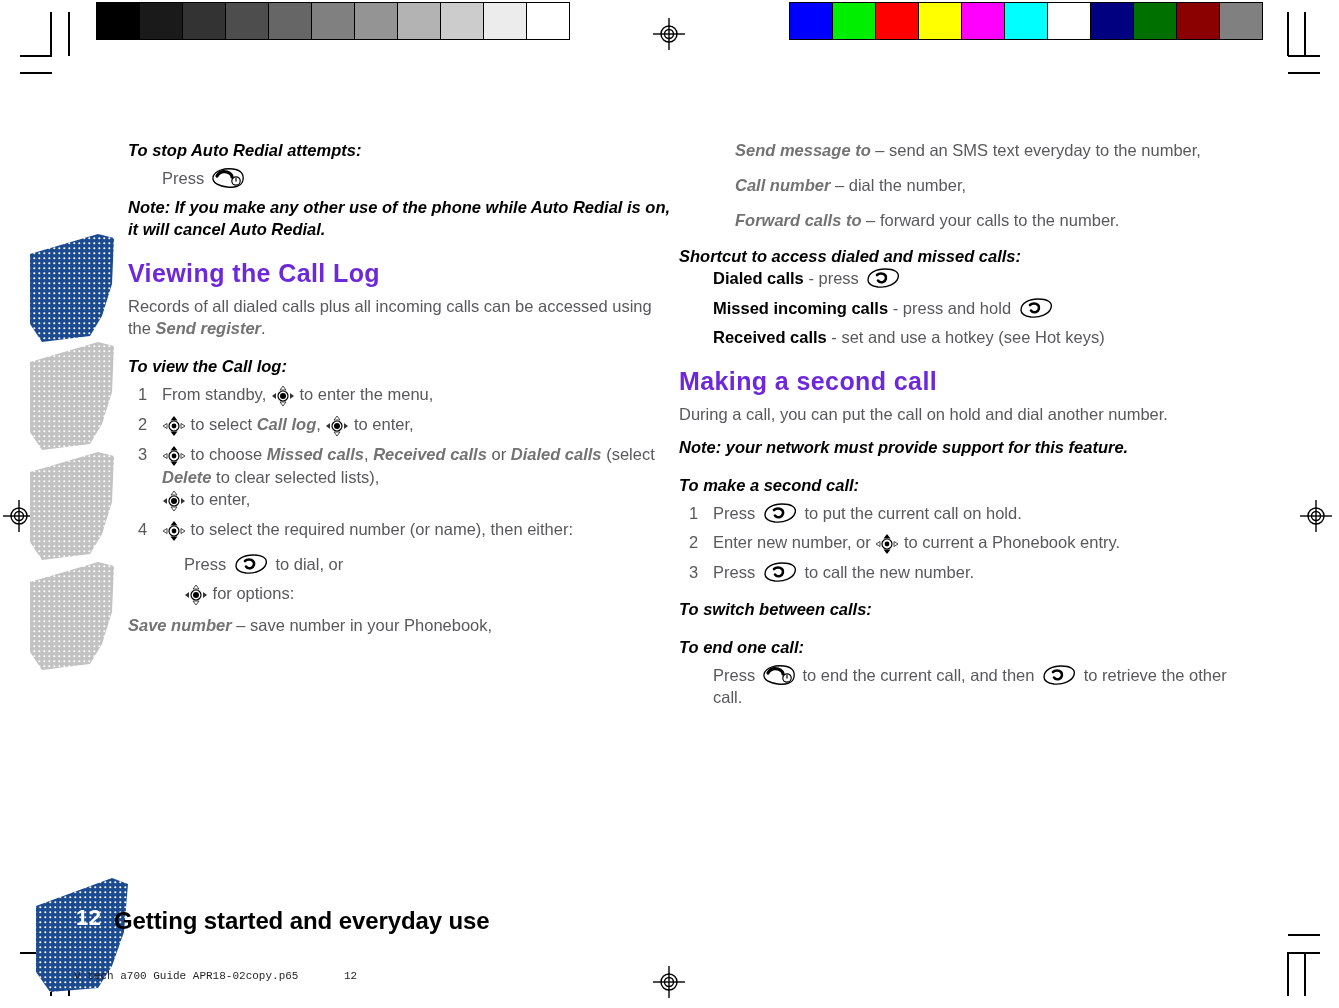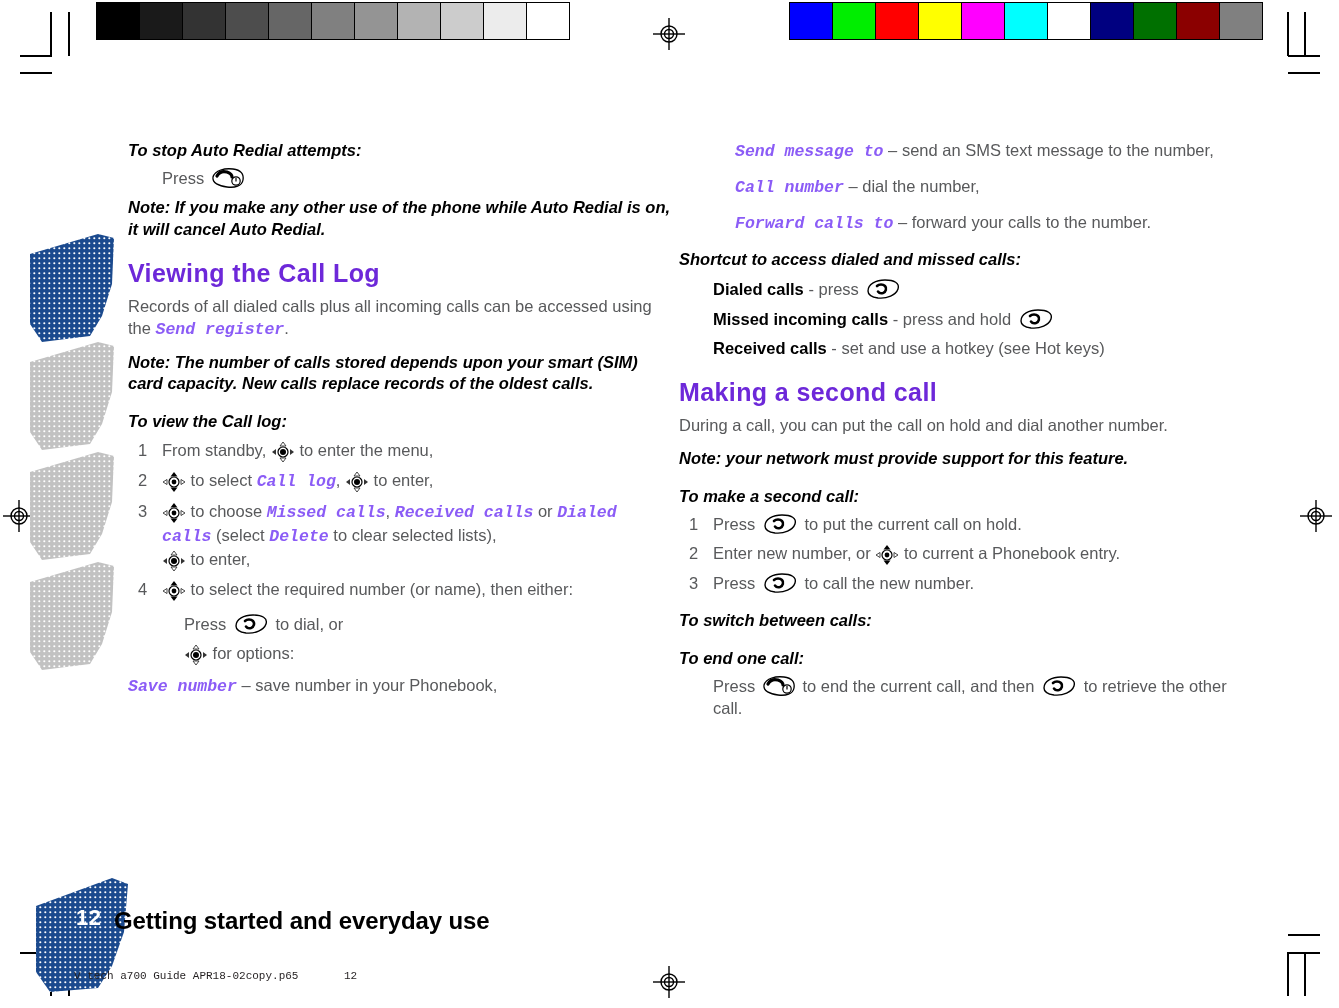--- a/index.html
+++ b/index.html
@@ -67,21 +67,21 @@
     line-height: 1.15;
   }
 
   p {
     margin: 0 0 11px 0;
     font-size: 16.5px;
     line-height: 1.33;
     color: #58595b;
   }
   p.tight { margin-bottom: 7px; }
-  .bold-italic { font-weight: bold; font-style: italic; color: #8b5cf6; font-family: Liberation Mono, monospace; }
+  .bold-italic { font-weight: bold; font-style: italic; color: #737373; }
   .bold { font-weight: bold; color: #000; }
   .note {
     color: #000;
     font-style: italic;
     font-weight: bold;
     font-size: 16.5px;
     line-height: 1.32;
     margin: 0 0 12px 0;
   }
   .heading-it {
@@ -292,21 +292,20 @@
     </p>
 
     <p class="note">Note: If you make any other use of the phone while Auto Redial is on, it will cancel Auto Redial.</p>
 
     <h2 class="section-head">Viewing the Call Log</h2>
 
     <p>
       <span>Records of all dialed calls plus all incoming calls can be accessed using the </span><span class="bold-italic">Send register</span><span>.</span>
     </p>
 
-    <p class="note">Note: The number of calls stored depends upon your smart (SIM) card capacity. New calls replace records of the oldest calls.</p>
 
     <p class="heading-it">To view the Call log:</p>
 
     <ol class="steps">
       <li>
         <span class="num">1</span>
         From standby,
         <svg class="nav-icon" width="22" height="20" viewBox="0 0 22 20">
           <polygon points="0,10 4,7 4,13" fill="#333"></polygon>
           <polygon points="22,10 18,7 18,13" fill="#333"></polygon>
@@ -396,32 +395,32 @@
     </p>
 
     <p class="indent3" style="margin-top:10px;">
       <span class="bold-italic">Save number</span><span> –  save number in your Phonebook,</span>
     </p>
   </div>
 
   <div class="col col-right">
 
     <p class="indent2" style="margin-top:0; margin-bottom:13px;">
-      <span class="bold-italic">Send message to</span><span> –  send an SMS text message to the number,</span>
+      <span class="bold-italic">Send message to</span><span> –  send an SMS text everyday to the number,</span>
     </p>
 
     <p class="indent2" style="margin-bottom:13px;">
       <span class="bold-italic">Call number</span><span> –  dial the number,</span>
     </p>
 
     <p class="indent2" style="margin-bottom:14px;">
       <span class="bold-italic">Forward calls to</span><span> –  forward your calls to the number.</span>
     </p>
 
-    <p class="heading-it" style="margin-top:0; margin-bottom:8px;">Shortcut to access dialed and missed calls:</p>
+    <p class="heading-it" style="margin-top:0; margin-bottom:0;">Shortcut to access dialed and missed calls:</p>
 
     <p class="indent1 tight">
       <span class="bold">Dialed calls</span>
       <span>- press</span>
       <svg class="key-icon" width="36" height="22" viewBox="0 0 36 22">
         <path d="M3 13 C3 6, 11 2, 20 2 C29 2, 35 5, 33 11 C31 17, 22 21, 13 20 C6 19, 3 17, 3 13 Z" fill="#fff" stroke="#000" stroke-width="1.4"></path>
         <path d="M12 8 C14 6, 18 6, 20 8 C22 10, 21 14, 18 15 C16 15.6, 14 15, 13 13.5" fill="none" stroke="#000" stroke-width="2.6" stroke-linecap="round"></path>
       </svg>
     </p>
 

